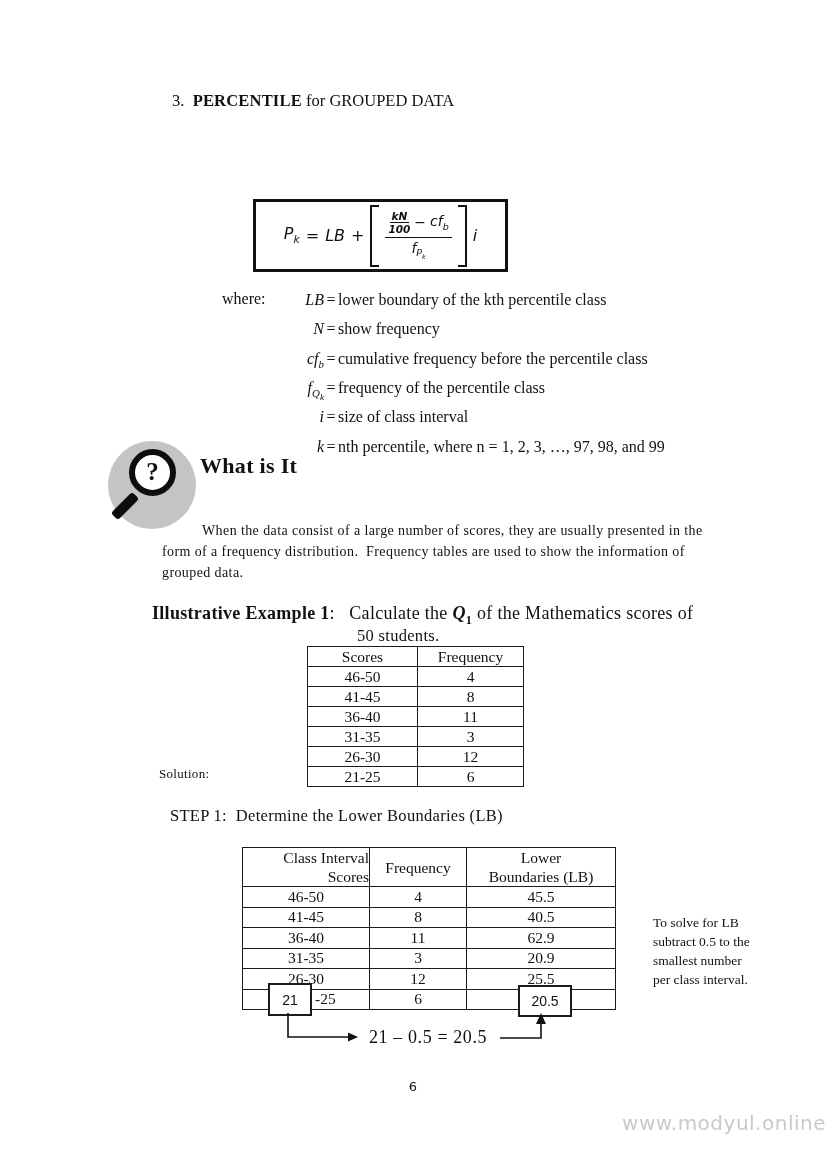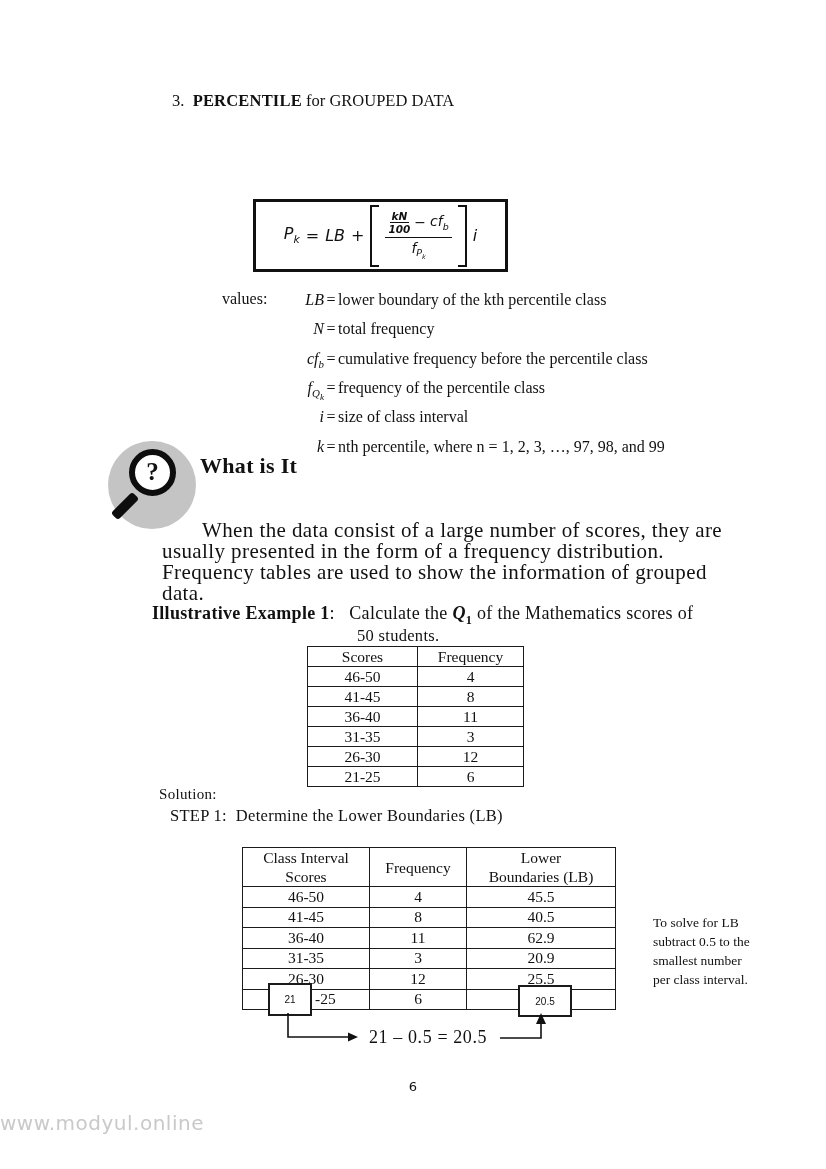--- a/index.html
+++ b/index.html
@@ -41,59 +41,59 @@
   .defs .eq{text-align:center;font-style:normal;}
 
   
   .badge{left:108px;top:441px;width:88px;height:88px;border-radius:50%;background:#c4c4c4;}
   .lens{position:absolute;left:21px;top:8px;width:35px;height:35px;border:6px solid #0d0d0d;
         border-radius:50%;background:#fff;display:flex;align-items:center;justify-content:center;}
   .lens span{font-size:25px;font-weight:bold;line-height:1;transform:translateY(-1px);}
   .handle{position:absolute;left:12px;top:50px;width:10px;height:30px;background:#0d0d0d;
           border-radius:3px;transform:rotate(45deg);}
   .wii-title{left:200px;top:453px;font-size:22px;font-weight:bold;letter-spacing:.3px;}
-  .wii-para{left:162px;top:520px;width:568px;font-size:21px;line-height:21px;
+  .wii-para{left:162px;top:520px;width:568px;font-size:14px;line-height:21px;
             letter-spacing:.4px;text-indent:40px;}
 
   
   .ex-line{left:152px;top:603px;font-size:18px;letter-spacing:.3px;}
   .ex-line .q{font-weight:bold;font-style:italic;}
   .ex-line sub{font-size:.68em;font-weight:bold;}
   .ex-l2{left:357px;top:626px;font-size:16.5px;letter-spacing:.3px;}
 
   
   table{border-collapse:collapse;padding-left:22px;}
   td,th{border:1.5px solid #1b1b1b;font-weight:normal;text-align:center;
         font-size:15.5px;padding:0;}
   .t1{left:307px;top:646px;}
   .t1 td,.t1 th{height:19px;}
   .t1 .c1{width:109px;} .t1 .c2{width:105px;}
-  .sol{left:159px;top:786px;font-size:15px;letter-spacing:.3px;}
+  .sol{left:159px;top:766px;font-size:13px;letter-spacing:.3px;}
   .step{left:170px;top:806px;font-size:16.5px;letter-spacing:.3px;}
   .t2{left:242px;top:847px;}
   .t2 th{height:19px;line-height:19px;}
   .t2 td{height:19.5px;}
-  .t2 .c1{width:126px;} .t2 .c2{width:96px;} .t2 .c3{width:148px;}
+  .t2 .c1{width:126px;text-align:right;} .t2 .c2{width:96px;} .t2 .c3{width:148px;}
   .t2 td.open{ text-align:left;padding-left:72px;}
 
   
   .cbox{background:#fff;border:2.5px solid #1b1b1b;display:flex;align-items:center;
-        justify-content:center;font-family:"Liberation Sans",sans-serif;font-size:10px;}
+        justify-content:center;font-family:"Liberation Sans",sans-serif;font-size:14px;}
   .b21{left:268px;top:983px;width:40px;height:29px;}
   .b205{left:518px;top:985px;width:50px;height:28px;}
   .calc{left:369px;top:1027px;font-size:18px;letter-spacing:.6px;}
   .arrows{left:0;top:0;width:826px;height:1169px;pointer-events:none;}
 
   
   .note{left:653px;top:913px;width:100px;font-size:13.5px;line-height:19px;}
 
   
   .pageno{left:0;right:0;top:1079px;text-align:center;
           font-family:"DejaVu Sans",sans-serif;font-size:13px;}
-  .wm{left:0;right:0;top:1111px;text-align:left;color:#c9c9c9;
+  .wm{left:0;right:0;top:1111px;text-align:right;color:#c9c9c9;
       font-family:"DejaVu Sans",sans-serif;font-size:20px;letter-spacing:.5px;}
 </style>
 </head>
 <body>
 
 <div class="page">
 
   <div class="abs h-line"><span>3.</span>&nbsp;&nbsp;<b>PERCENTILE</b><span> for GROUPED DATA</span></div>
 
 
@@ -113,29 +113,29 @@
           <span style="font-style:normal;">−</span>
           <span><span>cf</span><sub>b</sub></span>
         </span>
         <span class="den"><span>f</span><sub><span>P</span><sub>k</sub></sub></span>
       </span>
       <span class="brk r"></span>
       <span>i</span>
     </div>
   </div>
 
-  <div class="abs where-label">values:</div>
+  <div class="abs where-label">where:</div>
   <div class="abs defs">
     <span class="sym"><span>LB</span><sub><span></span><sub></sub></sub></span>
     <span class="eq">=</span>
     <span class="desc">lower boundary of the kth percentile class</span>
 
     <span class="sym"><span>N</span><sub><span></span><sub></sub></sub></span>
     <span class="eq">=</span>
-    <span class="desc">total frequency</span>
+    <span class="desc">show frequency</span>
 
     <span class="sym"><span>cf</span><sub><span>b</span><sub></sub></sub></span>
     <span class="eq">=</span>
     <span class="desc">cumulative frequency before the percentile class</span>
 
     <span class="sym"><span>f</span><sub><span>Q</span><sub>k</sub></sub></span>
     <span class="eq">=</span>
     <span class="desc">frequency of the percentile class</span>
 
     <span class="sym"><span>i</span><sub><span></span><sub></sub></sub></span>

